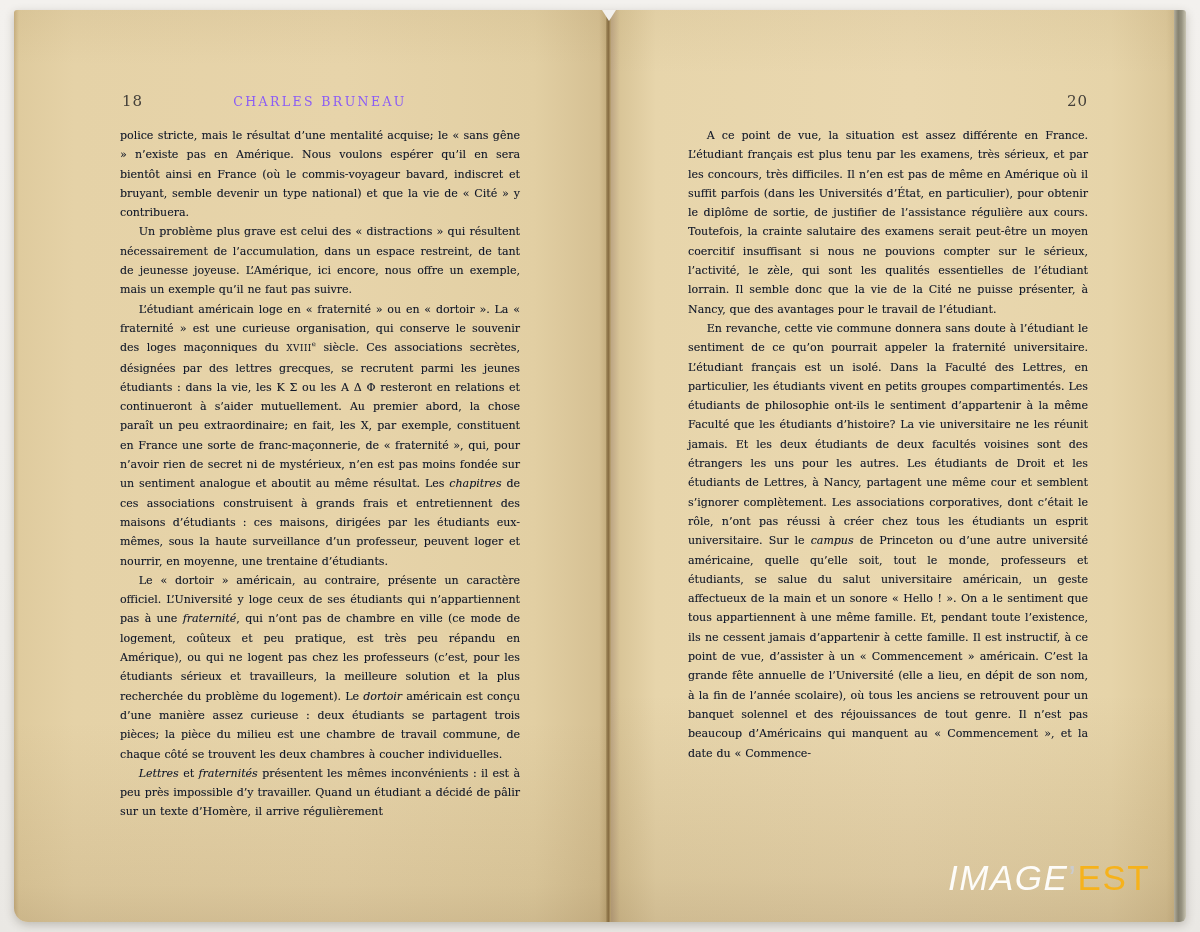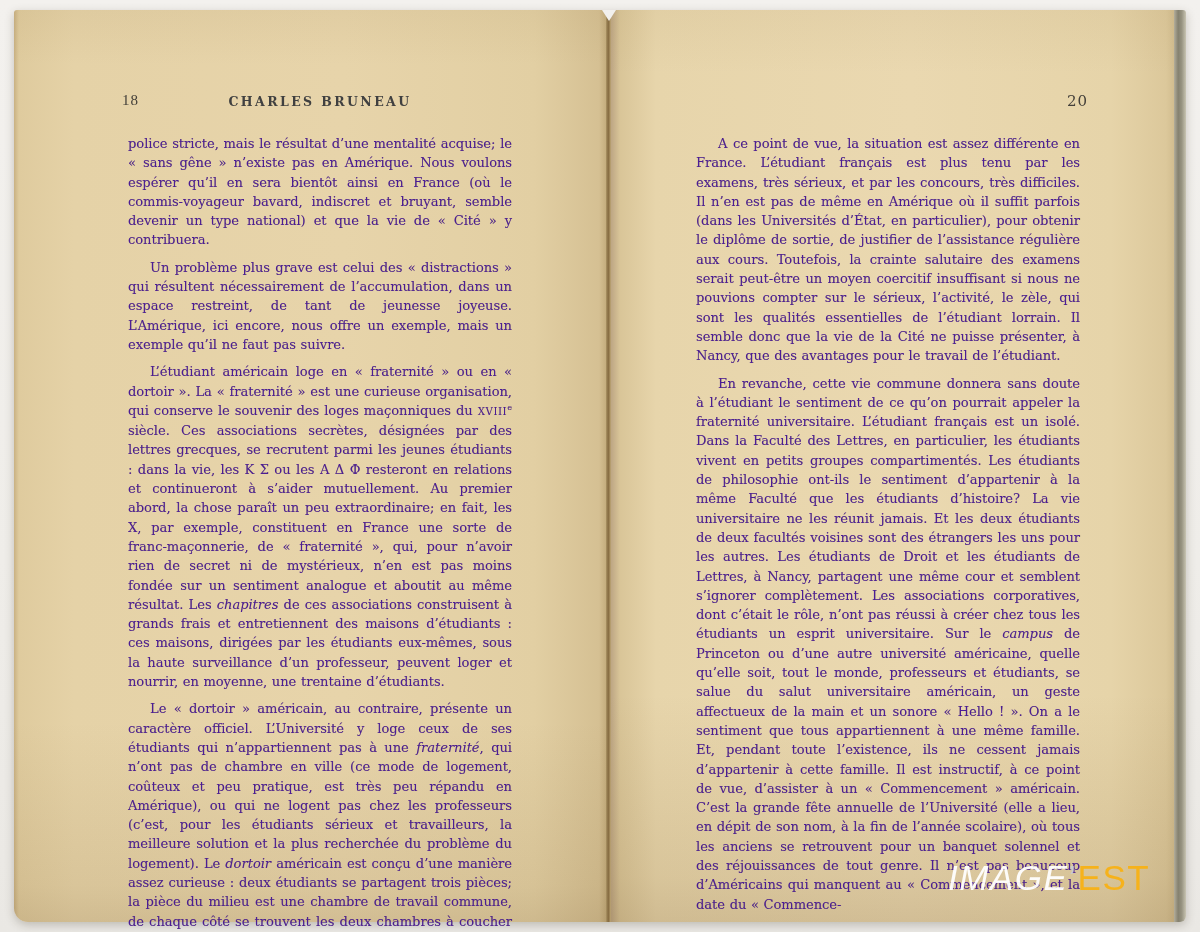--- a/index.html
+++ b/index.html
@@ -41,30 +41,30 @@
     background:linear-gradient(90deg,#b3ae9c 0%,#85816f 35%,#989482 65%,#c8c4b2 100%);
     border-radius:0 3px 6px 0;
   }
   .text-area{position:absolute;top:82px;width:400px;color:#3f3a31;}
   .text-area-left{left:106px;}
   .text-area-right{left:674px;}
   .page-head{position:relative;height:34px;}
   .page-num{
     position:absolute;top:0;font-size:15px;letter-spacing:1px;color:#44403a;
   }
-  .page-num.left{left:2px;font-family:Liberation Serif, serif;}
+  .page-num.left{left:2px;}
   .page-num.right{right:0px;}
   .running-header{
-    text-align:center;font-size:12.5px;font-weight:bold;letter-spacing:2.4px;
-    color:#404040;padding-top:2px;white-space:nowrap;
+    text-align:center;font-size:12.5px;font-weight:normal;letter-spacing:2.4px;
+    color:#8b5cf6;padding-top:2px;white-space:nowrap;
   }
   .page-text p{
-    margin:8px;text-align:justify;
-    font-size:13px;line-height:19.3px;word-spacing:0.04em;
-    color:#4c1d95;
+    margin:0;text-align:justify;
+    font-size:11px;line-height:19.3px;word-spacing:0.04em;
+    color:#0f172a;
     text-shadow:0.2px 0.2px 0 rgba(62,56,47,0.35);
   }
   .page-text p.indent{text-indent:1.7em;}
   .page-text .i{font-style:italic;}
   .page-text .sc{text-transform:uppercase;font-size:0.78em;letter-spacing:0.6px;}
   .page-text .sup{vertical-align:super;font-size:0.62em;line-height:0;}
   .watermark{
     position:absolute;left:948px;top:858px;
     font-family:"Liberation Sans", sans-serif;
     font-size:35px;letter-spacing:1.5px;font-weight:normal;

